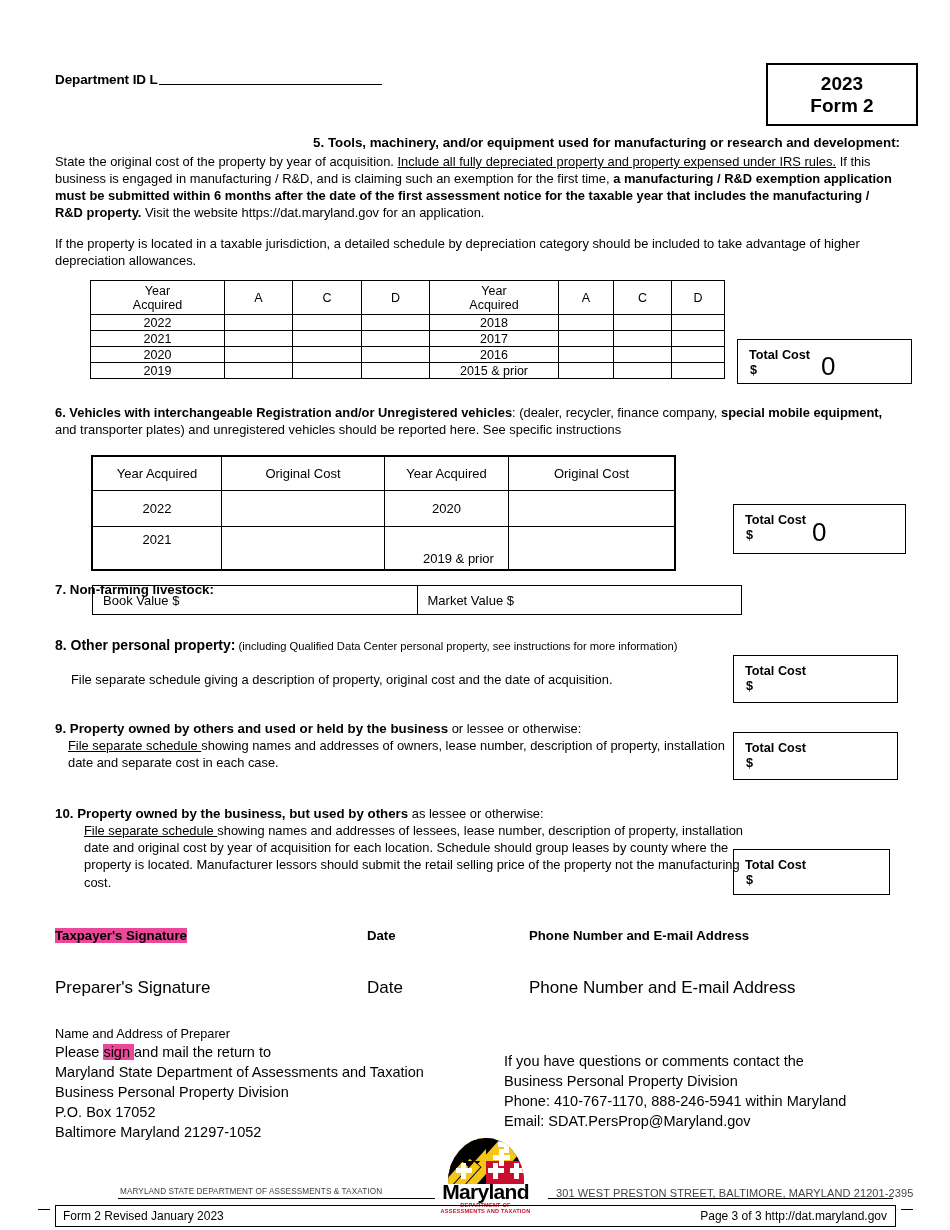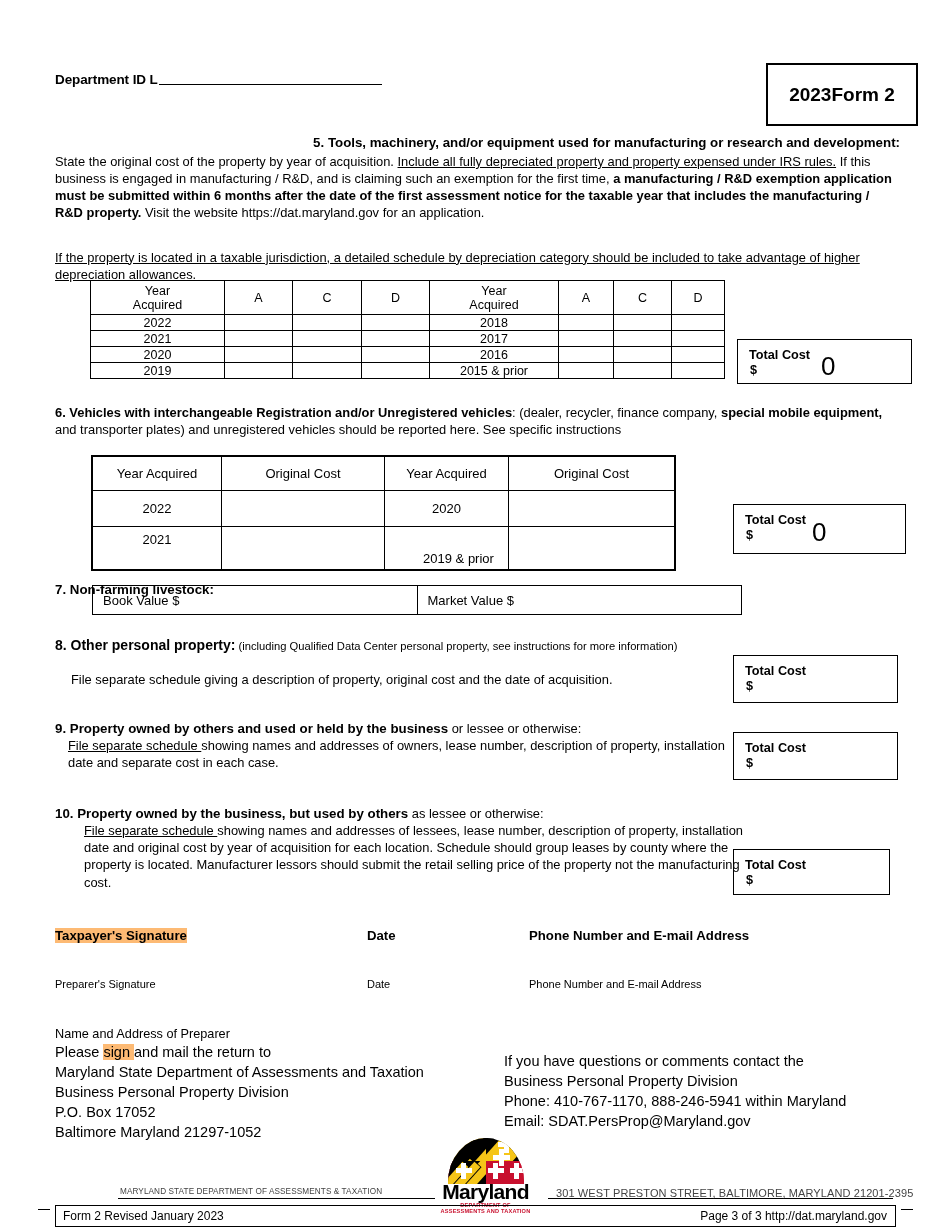--- a/index.html
+++ b/index.html
@@ -41,21 +41,21 @@
     height: 1px;
   }
   .form-box {
     position: absolute;
     left: 766px;
     top: 63px;
     width: 148px;
     height: 59px;
     border: 2px solid #000;
     display: flex;
-    flex-direction: row;
+    flex-direction: column;
     align-items: center;
     justify-content: center;
   }
   .form-box .yr {
     font-size: 19px;
     font-weight: bold;
     line-height: 1.15;
   }
   .form-box .nm {
     font-size: 19px;
@@ -69,30 +69,30 @@
     font-weight: bold;
     line-height: 1.28;
     text-align: right;
   }
   .body-txt {
     font-size: 12.9px;
     line-height: 1.33;
   }
   .u { text-decoration: underline; }
   .b { font-weight: bold; }
-  .hl { background: #fdba74; }
+  .hl { background: #ec4899; }
   .small-note {
     font-size: 11.2px;
     font-weight: normal;
   }
 
   
   #sec5 { position: absolute; left: 55px; top: 134px; width: 845px; }
   #sec5 .p1 { margin-top: 2px; }
-  #sec5 .p2 { margin-top: 27px; text-decoration: underline; }
+  #sec5 .p2 { margin-top: 13px; }
 
   
   table.grid {
     border-collapse: collapse;
     table-layout: fixed;
   }
   table.grid td {
     border: 1px solid #000;
     font-size: 12.5px;
     text-align: center;
@@ -196,21 +196,21 @@
   #sec10 .sub { padding-left: 29px; }
 
   
   .sig-row { position: absolute; left: 55px; width: 845px; }
   #sigrow1 { top: 928px; }
   #sigrow2 { top: 978px; }
   .sig-row .c1 { position: absolute; left: 0; }
   .sig-row .c2 { position: absolute; left: 312px; }
   .sig-row .c3 { position: absolute; left: 474px; }
   .sig-bold { font-size: 13.2px; font-weight: bold; white-space: nowrap; }
-  .sig-norm { font-size: 11px; font-weight: normal; white-space: nowrap; }
+  .sig-norm { font-size: 17px; font-weight: normal; white-space: nowrap; }
 
   
   #mailing {
     position: absolute;
     left: 55px;
     top: 1026px;
     font-size: 14.5px;
     line-height: 1.37;
   }
   #mailing .first { font-size: 12.7px; }

